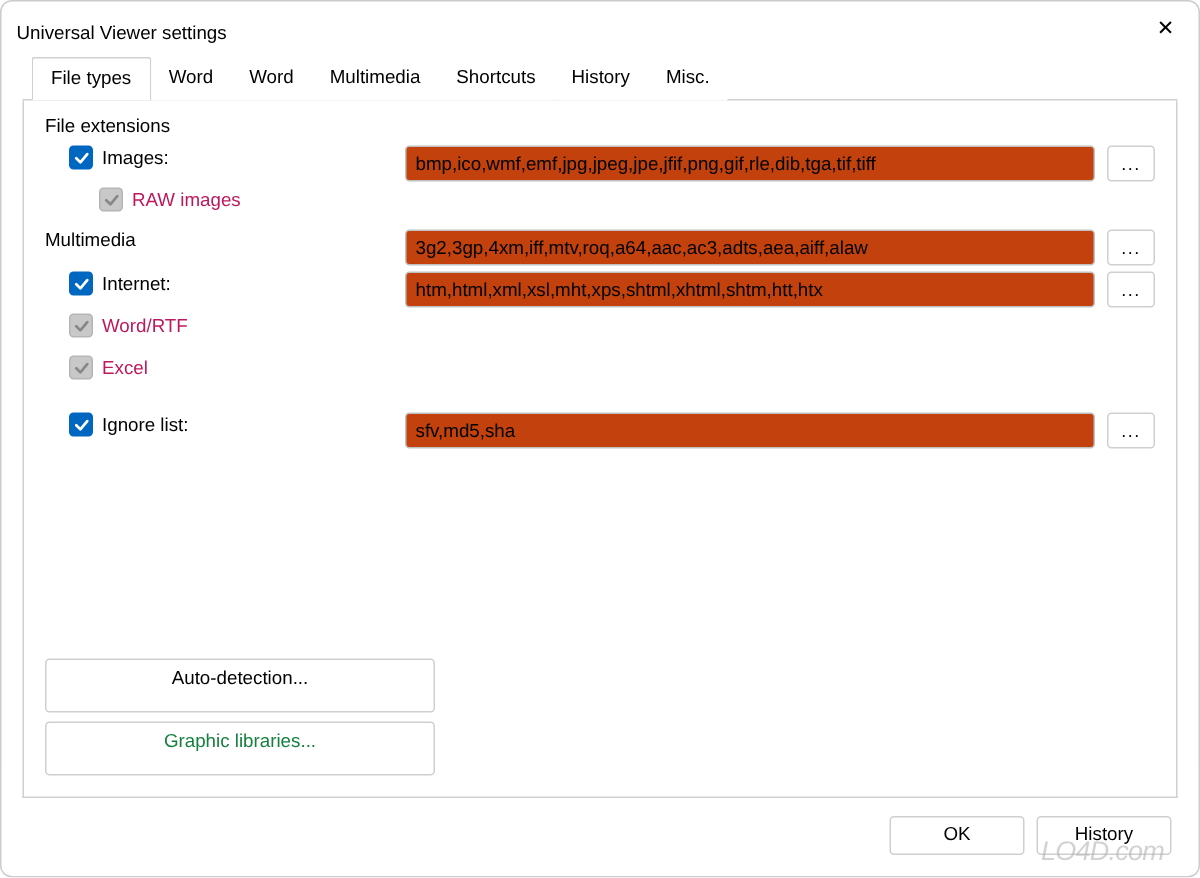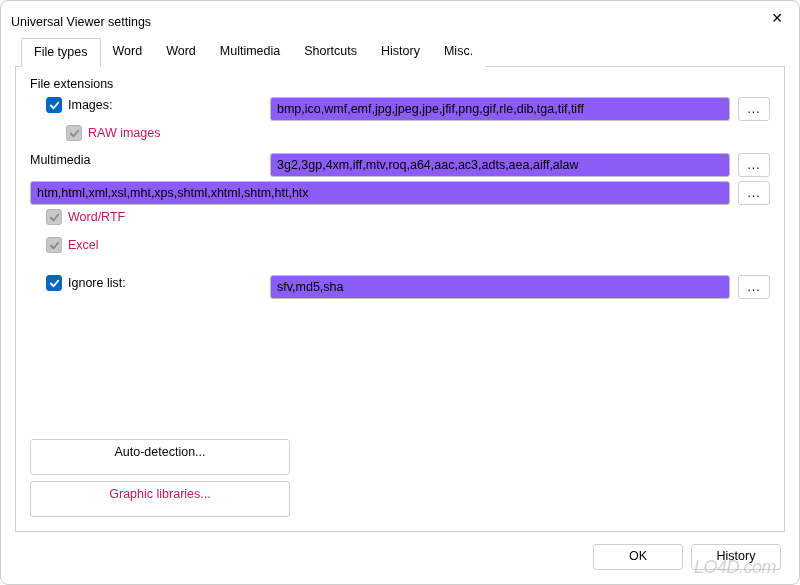--- a/index.html
+++ b/index.html
@@ -132,21 +132,21 @@
       color: #be185d;
     }
     .field {
       flex: 1;
       height: 24px;
       border: 1px solid #c0c0c0;
       border-radius: 3px;
       padding: 2px 6px;
       font-size: 12.5px;
       font-family: inherit;
-      background: #8b5cf6;
+      background: #c2410c;
       color: #000;
       margin-right: 8px;
       outline: none;
       overflow: hidden;
       white-space: nowrap;
     }
     .ellips-btn {
       width: 32px;
       height: 24px;
       border: 1px solid #cfcfcf;
@@ -170,21 +170,21 @@
       height: 36px;
       border: 1px solid #cfcfcf;
       background: #ffffff;
       border-radius: 3px;
       font-size: 12.5px;
       text-align: center;
       line-height: 24px;
       cursor: default;
     }
     .wide-btn.disabled {
-      color: #be185d;
+      color: #15803d;
     }
     .footer {
       display: flex;
       justify-content: flex-end;
       gap: 8px;
       padding: 12px 18px 14px 0;
       align-items: center;
     }
     .dlg-btn {
       width: 90px;
@@ -264,20 +264,28 @@
 
       <div class="row">
         <div class="check-col noindent" style="padding-left:0;">
           <span class="label" style="margin-left:0;">Multimedia</span>
         </div>
         <input class="field" value="3g2,3gp,4xm,iff,mtv,roq,a64,aac,ac3,adts,aea,aiff,alaw" style="">
         <button class="ellips-btn">...</button>
       </div>
 
       <div class="row">
+        <div class="check-col">
+          <span class="chk blue">
+            <svg viewBox="0 0 12 12">
+                <path d="M2 6 L5 9 L10 3" fill="none" stroke-width="2" stroke-linecap="round" stroke-linejoin="round"></path>
+              </svg>
+          </span>
+          <span class="label">Internet:</span>
+        </div>
         <input class="field" value="htm,html,xml,xsl,mht,xps,shtml,xhtml,shtm,htt,htx" style="">
         <button class="ellips-btn">...</button>
       </div>
 
       <div class="row">
         <div class="check-col">
           <span class="chk gray">
             <svg viewBox="0 0 12 12">
                 <path d="M2 6 L5 9 L10 3" fill="none" stroke-width="2" stroke-linecap="round" stroke-linejoin="round"></path>
               </svg>

